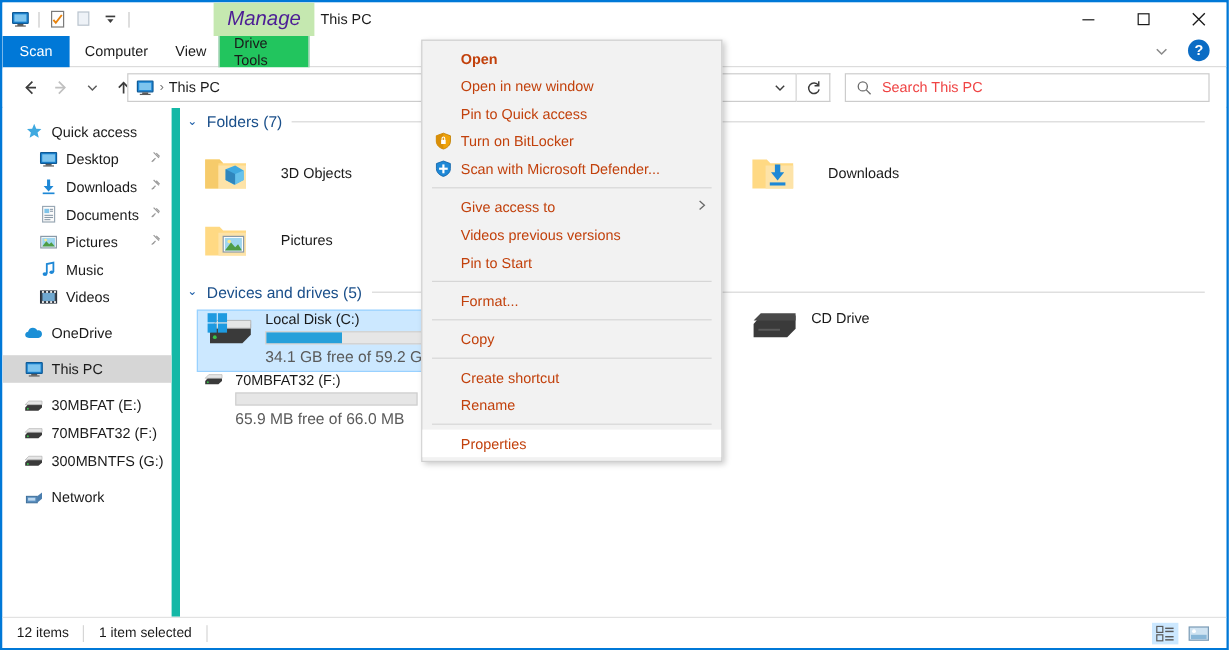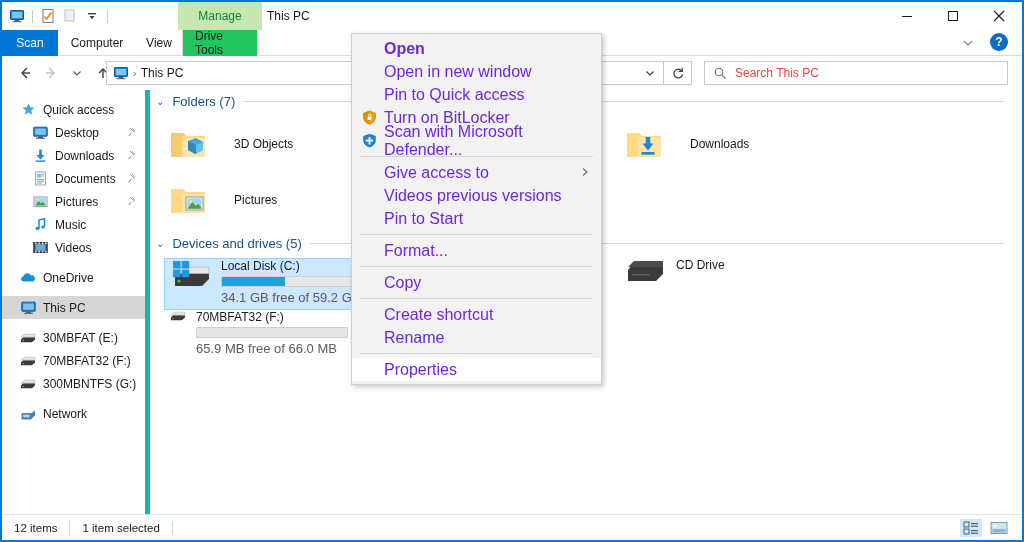--- a/index.html
+++ b/index.html
@@ -27,21 +27,21 @@
     display: flex; align-items: center; gap: 4px; height: 20px;
   }
   .qat-sep { width: 1px; height: 13px; background: #c8c8c8; margin: 0 2px; }
   .qat-btn { width: 18px; height: 18px; display: flex; align-items: center; justify-content: center; }
 
   #contextual-group {
     position: absolute; left: 176px; top: 0; width: 84px; height: 28px;
     background: #c5e8b0;
     display: flex; align-items: center; justify-content: center;
   }
-  #contextual-group span { font-size: 12px; color: #15803d; }
+  #contextual-group span { font-size: 17px; color: #4c1d95; font-style: italic; }
 
   #window-title {
     position: absolute; left: 265px; top: 7px;
     font-size: 12px; color: #1a1a1a;
   }
 
   #wincontrols { position: absolute; right: 0; top: 0; display: flex; height: 28px; }
   .wc { width: 46px; height: 28px; display: flex; align-items: center; justify-content: center; }
   .wc svg { display: block; }
 
@@ -102,21 +102,21 @@
   }
   #search-placeholder { font-size: 12px; color: #ef4444; }
 
   
   #body {
     position: absolute; left: 0; top: 88px; right: 0; bottom: 26px;
     display: flex;
   }
   #navpane {
     width: 148px; height: 100%;
-    background: #ffffff; border-right: 5px solid #14b8a6;
+    background: #ffffff; border-right: 7px solid #14b8a6;
     padding-top: 8px; overflow: hidden;
   }
   .nav-item {
     height: 23px; display: flex; align-items: center;
     padding-left: 18px; gap: 7px; font-size: 12px; color: #1a1a1a;
     position: relative;
   }
   .nav-item.selected { background: #d6d6d6; }
   .nav-item .nav-icon { width: 16px; height: 16px; display: flex; align-items: center; justify-content: center; flex: 0 0 16px; }
   .nav-item .nav-label { white-space: nowrap; overflow: hidden; }
@@ -179,21 +179,21 @@
   
   #ctxmenu {
     position: absolute; left: 349px; top: 31px; width: 251px;
     background: #f2f2f2; border: 1px solid #cfcfcf;
     box-shadow: 2px 2px 5px rgba(0,0,0,0.22);
     padding: 3px 0 3px 0;
     z-index: 50;
   }
   .ctx-item {
     height: 23px; display: flex; align-items: center;
-    padding-left: 32px; font-size: 16px; color: #6d28d9;
+    padding-left: 32px; font-size: 12px; color: #c2410c;
     position: relative;
   }
   .ctx-item.bold { font-weight: bold; }
   .ctx-item.highlight { background: #ffffff; }
   .ctx-icon { position: absolute; left: 9px; width: 16px; height: 16px; display: flex; align-items: center; justify-content: center; }
   .ctx-arrow { position: absolute; right: 12px; color: #555; font-size: 11px; }
   .ctx-sep { height: 1px; background: #d6d6d6; margin: 4px 8px 4px 8px; }
 </style>
 </head>
 <body>

